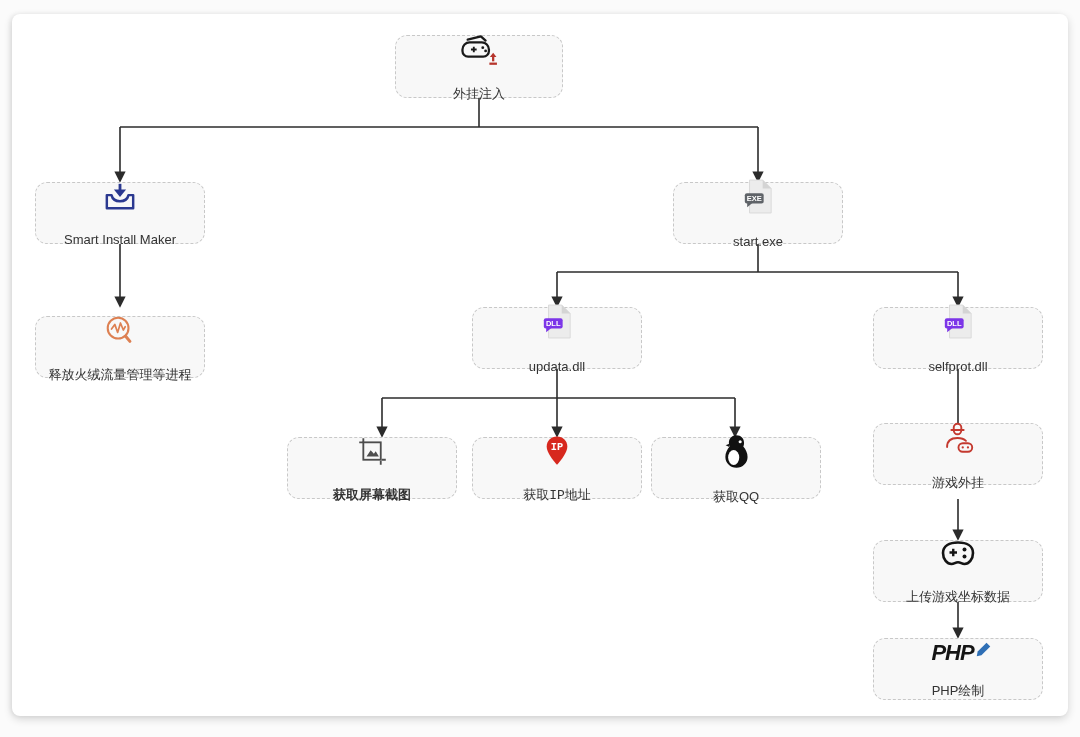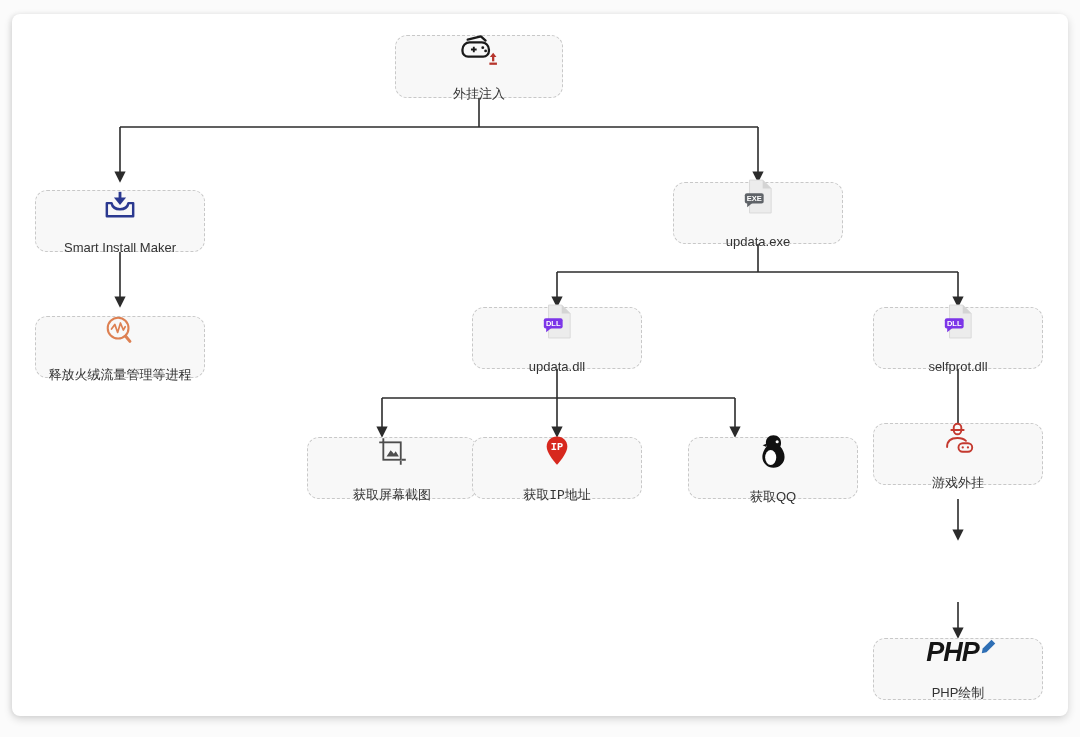--- a/index.html
+++ b/index.html
@@ -7,21 +7,21 @@
   .stage{position:relative;width:1080px;height:737px;}
   .card{position:absolute;left:12px;top:14px;width:1056px;height:702px;background:#ffffff;
     border-radius:8px;box-shadow:0 3px 8px rgba(0,0,0,.16), -2px 0 4px rgba(0,0,0,.05);}
   svg.wires{position:absolute;left:0;top:0;width:1080px;height:737px;pointer-events:none;}
   .node{position:absolute;background:#f8f8f8;border:1px dashed #c8c8c8;border-radius:12px;
     display:flex;flex-direction:column;align-items:center;justify-content:center;gap:20px;
     box-sizing:border-box;}
   .node .label{font-size:13px;color:#333;line-height:1;white-space:nowrap;}
   .icon{display:flex;align-items:center;justify-content:flex-start;}
   .php-row{display:flex;align-items:flex-start;gap:2px;}
-  .php-logo{font-weight:900;font-style:italic;font-size:27px;letter-spacing:-1px;color:#151515;line-height:1;margin-left:6px;}
+  .php-logo{font-weight:900;font-style:italic;font-size:22px;letter-spacing:-1px;color:#151515;line-height:1;margin-left:6px;}
 </style>
 </head>
 <body>
 
 <div class="stage">
   <div class="card"></div>
 
   <svg class="wires" viewBox="0 0 1080 737">
     <defs>
       <marker id="arrow" viewBox="0 0 10 10" refX="8.5" refY="5" markerWidth="7" markerHeight="7" orient="auto-start-reverse">
@@ -60,42 +60,42 @@
         <g>
           <path d="M36 30 v-6" stroke="#b6352c" stroke-width="2.4"></path>
           <path d="M32.5 25.5 L36 21 L39.5 25.5 z" fill="#b6352c"></path>
           <path d="M32 32.5 h8" stroke="#b6352c" stroke-width="2.4"></path>
         </g>
       </svg>
     </span>
     <span class="label">外挂注入</span>
   </div>
 
-  <div class="node" style="left:35px;top:182px;width:170px;height:62px;margin-top:8px;">
+  <div class="node" style="left:35px;top:182px;width:170px;height:62px;">
     <span class="icon">
       <svg width="36" height="32" viewBox="0 0 36 34">
         <path d="M18 3 v7" stroke="#2b3990" stroke-width="3"></path>
         <path d="M11.5 9 h13 L18 17 z" fill="#2b3990"></path>
         <path d="M4 15 h5 c1 4.5 4.5 6.5 9 6.5 s8 -2 9 -6.5 h5 v14 h-28 z" fill="none" stroke="#2b3990" stroke-width="2.6" stroke-linejoin="round"></path>
       </svg>
     </span>
     <span class="label">Smart Install Maker</span>
   </div>
 
   <div class="node" style="left:673px;top:182px;width:170px;height:62px;">
     <span class="icon">
       <svg width="32" height="37" viewBox="0 0 34 38">
         <path d="M8 1.5 h14 l9 9 v26 h-23 z" fill="#ececec" stroke="#d9d9d9" stroke-width="1"></path>
         <path d="M22 1.5 l9 9 h-9 z" fill="#d4d4d4"></path>
         <rect x="3" y="15.5" width="20" height="11" rx="2.2" fill="#5f6368"></rect>
         <path d="M5.5 26 v4.5 l5.5 -4.5 z" fill="#5f6368"></path>
         <text x="13" y="23.8" font-size="8" font-weight="bold" fill="#ffffff" text-anchor="middle">EXE</text>
       </svg>
     </span>
-    <span class="label">updata.exe</span>
+    <span class="label">start.exe</span>
   </div>
 
   <div class="node" style="left:35px;top:316px;width:170px;height:62px;">
     <span class="icon">
       <svg width="34" height="34" viewBox="0 0 36 36">
         <circle cx="16" cy="15" r="11" fill="none" stroke="#dd8052" stroke-width="2.2"></circle>
         <polyline points="9,16 12.5,11 15.5,19.5 18.5,9.5 21.5,17 23.5,13.5" fill="none" stroke="#dd8052" stroke-width="1.8" stroke-linejoin="round" stroke-linecap="round"></polyline>
         <path d="M24 23.5 l4.5 5.5" stroke="#dd8052" stroke-width="3.2" stroke-linecap="round"></path>
       </svg>
     </span>
@@ -121,21 +121,21 @@
         <path d="M8 1.5 h14 l9 9 v26 h-23 z" fill="#ececec" stroke="#d9d9d9" stroke-width="1"></path>
         <path d="M22 1.5 l9 9 h-9 z" fill="#d4d4d4"></path>
         <rect x="3" y="15.5" width="20" height="11" rx="2.2" fill="#7c35e8"></rect>
         <path d="M5.5 26 v4.5 l5.5 -4.5 z" fill="#7c35e8"></path>
         <text x="13" y="23.8" font-size="8" font-weight="bold" fill="#ffffff" text-anchor="middle">DLL</text>
       </svg>
     </span>
     <span class="label">selfprot.dll</span>
   </div>
 
-  <div class="node" style="left:307px;top:437px;width:170px;height:62px;">
+  <div class="node" style="left:287px;top:437px;width:170px;height:62px;font-weight:bold;">
     <span class="icon">
       <svg width="33" height="33" viewBox="0 0 36 36">
         <rect x="8" y="8" width="19" height="19" fill="none" stroke="#4d4d4d" stroke-width="2"></rect>
         <path d="M3.5 8 h4.5 M8 3.5 v4.5" stroke="#4d4d4d" stroke-width="2"></path>
         <path d="M32.5 27 h-4.5 M27 32.5 v-4.5" stroke="#4d4d4d" stroke-width="2"></path>
         <path d="M11.5 23.5 l4.5 -7 l3.5 4 l2 -2.8 l3.5 5.8 z" fill="#4d4d4d"></path>
       </svg>
     </span>
     <span class="label">获取屏幕截图</span>
   </div>
@@ -143,21 +143,21 @@
   <div class="node" style="left:472px;top:437px;width:170px;height:62px;font-family:Liberation Mono, monospace;">
     <span class="icon">
       <svg width="30" height="34" viewBox="0 0 32 36">
         <path d="M16 1.5 C9.5 1.5 5 6.3 5 12 C5 20 16 31.5 16 31.5 C16 31.5 27 20 27 12 C27 6.3 22.5 1.5 16 1.5 Z" fill="#d7281e"></path>
         <text x="16" y="15.8" font-size="11" font-weight="bold" fill="#ffffff" text-anchor="middle">IP</text>
       </svg>
     </span>
     <span class="label">获取IP地址</span>
   </div>
 
-  <div class="node" style="left:688px;top:437px;width:170px;height:62px;">
+  <div class="node" style="left:651px;top:437px;width:170px;height:62px;">
     <span class="icon">
       <svg width="34" height="37" viewBox="0 0 36 40">
         <path d="M18.5 2.5 c-5 0 -8.2 3.6 -8.2 8.2 c0 1.4 .3 2.7 .8 3.9 c-2.7 3.1 -4.6 7.2 -4.6 11.3 c0 6.4 5.3 11.6 12 11.6 c6.7 0 12 -5.2 12 -11.6 c0 -4.1 -1.9 -8.2 -4.6 -11.3 c.5 -1.2 .8 -2.5 .8 -3.9 c0 -4.6 -3.2 -8.2 -8.2 -8.2 z" fill="#111111"></path>
         <path d="M10.8 11.5 l-4 1.8 l4 1.8 z" fill="#111111"></path>
         <ellipse cx="15.5" cy="26.5" rx="6" ry="8" fill="#ffffff"></ellipse>
         <circle cx="22.5" cy="9.5" r="1.7" fill="#ffffff"></circle>
       </svg>
     </span>
     <span class="label">获取QQ</span>
   </div>
@@ -172,20 +172,31 @@
           <path d="M7.5 27.5 c0 -7 5 -9.5 11 -9.5 c3.5 0 6.8 .9 8.9 3"></path>
         </g>
         <rect x="19.5" y="23.5" width="14.5" height="9" rx="4.5" fill="#f8f8f8" stroke="#c4392f" stroke-width="2"></rect>
         <circle cx="24" cy="28" r="1.2" fill="#c4392f"></circle>
         <circle cx="29.5" cy="28" r="1.2" fill="#c4392f"></circle>
       </svg>
     </span>
     <span class="label">游戏外挂</span>
   </div>
 
+  <div class="node" style="left:873px;top:540px;width:170px;height:62px;">
+    <span class="icon">
+      <svg width="40" height="31" viewBox="0 0 40 31">
+        <path d="M20 3.5 c8.5 0 15 3.2 15 10.5 c0 6.5 -4.2 11 -8.5 11 c-2.8 0 -3.7 -1.8 -6.5 -1.8 c-2.8 0 -3.7 1.8 -6.5 1.8 c-4.3 0 -8.5 -4.5 -8.5 -11 c0 -7.3 6.5 -10.5 15 -10.5 z" fill="none" stroke="#141414" stroke-width="2.6"></path>
+        <path d="M11.5 13.5 h7.5 M15.25 9.75 v7.5" stroke="#141414" stroke-width="2.4"></path>
+        <circle cx="26.5" cy="10.5" r="2" fill="#141414"></circle>
+        <circle cx="26.5" cy="17.5" r="2" fill="#141414"></circle>
+      </svg>
+    </span>
+    <span class="label">上传游戏坐标数据</span>
+  </div>
 
   <div class="node" style="left:873px;top:638px;width:170px;height:62px;">
     <span class="php-row">
       <span class="php-logo">PHP</span>
       <svg width="15" height="15" viewBox="0 0 16 16">
         <path d="M11.2 .8 l4 4 L5.8 14.2 L.8 15.2 L1.8 10.2 z" fill="#2f6fb5"></path>
       </svg>
     </span>
     <span class="label">PHP绘制</span>
   </div>

